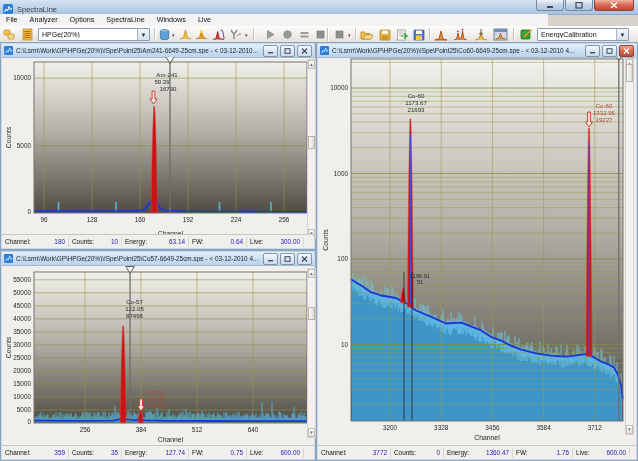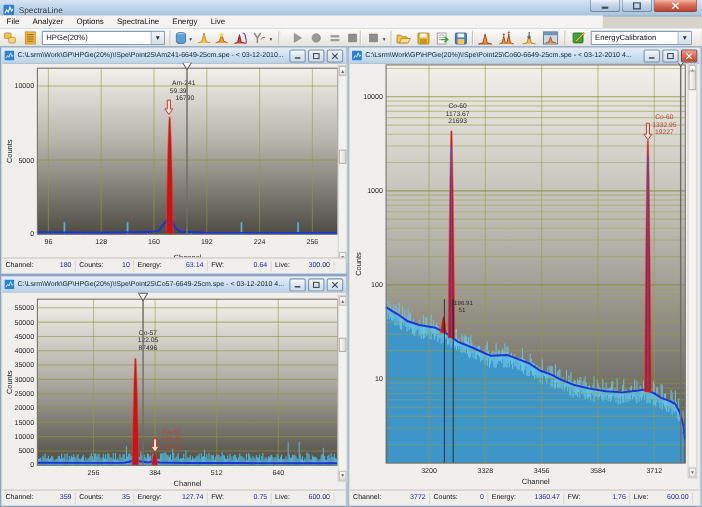--- a/index.html
+++ b/index.html
@@ -100,21 +100,21 @@
           </svg>
         </div>
     </div>
   </div>
 
   <div class="menubar" id="menubar">
       <span class="menu-item">File</span>
       <span class="menu-item">Analyzer</span>
       <span class="menu-item">Options</span>
       <span class="menu-item">SpectraLine</span>
-      <span class="menu-item">Energy</span>
+      <span class="menu-item">Windows</span>
       <span class="menu-item">Live</span>
     </div>
 
   <div class="toolbar">
     <div class="tb" style="left:2px;width:15px">
       <svg width="13" height="13" viewBox="0 0 13 13">
         <rect x="1" y="2" width="6" height="5" rx="1" fill="#f2c14e" stroke="#b8862a" stroke-width="0.7"></rect>
         <rect x="5" y="6" width="6" height="5" rx="1" fill="#f7d87c" stroke="#b8862a" stroke-width="0.7"></rect>
       </svg>
     </div>

